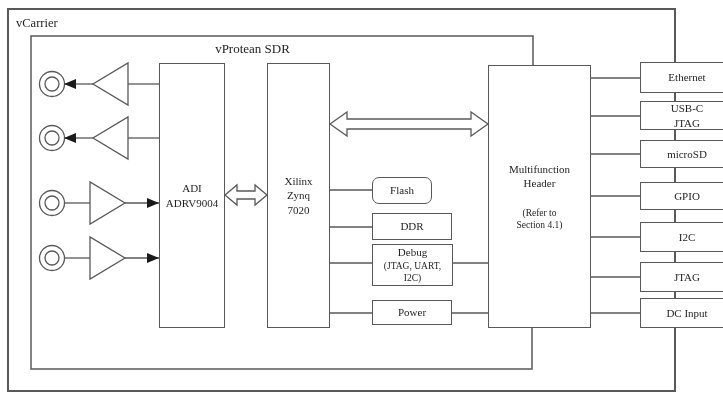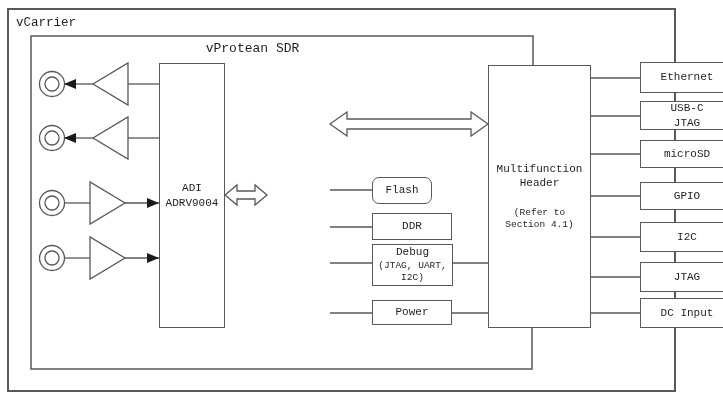--- a/index.html
+++ b/index.html
@@ -1,20 +1,20 @@
 <!DOCTYPE html>
 <html><head>
 <meta charset="utf-8">
 <style>
   html,body{margin:0;padding:0;background:#ffffff;}
   .diagram{
     position:relative;
     width:723px;height:400px;
     background:#ffffff;
-    font-family:Liberation Mono, monospace;
+    font-family:Liberation Serif, serif;
     color:#1f1f1f;
     overflow:hidden;
   }
   .layer{position:absolute;left:0;top:0;width:723px;height:400px;}
   .lbl{position:absolute;white-space:pre-line;}
   .carrier-label{left:16px;top:16px;font-size:12.5px;}
   .sdr-label{left:150px;top:41px;width:205px;text-align:center;font-size:13px;}
   .box{
     position:absolute;
     box-sizing:border-box;
@@ -133,20 +133,25 @@
     </g>
   </svg>
 
   <div class="lbl carrier-label">vCarrier</div>
   <div class="lbl sdr-label">vProtean SDR</div>
 
   <div class="box box-adi">
     <span>ADI
 ADRV9004</span>
   </div>
+  <div class="box box-zynq">
+    <span>Xilinx
+Zynq
+7020</span>
+  </div>
   <div class="box box-flash">
     <span>Flash</span>
   </div>
   <div class="box box-ddr">
     <span>DDR</span>
   </div>
   <div class="box box-debug">
     <span>Debug</span>
     <span class="sub">(JTAG, UART,
 I2C)</span>

